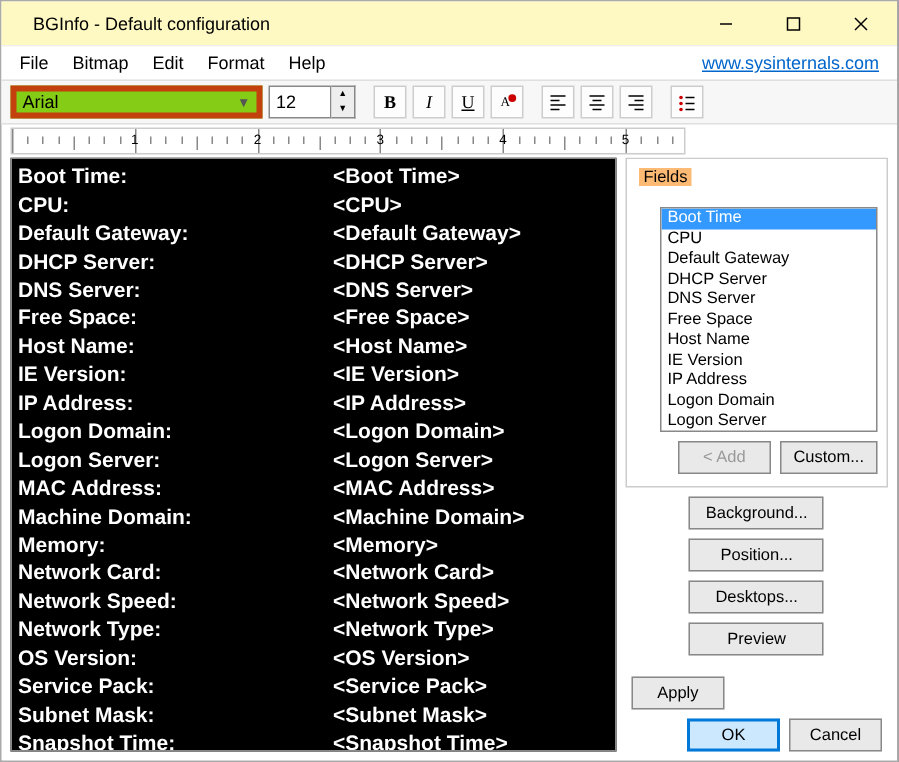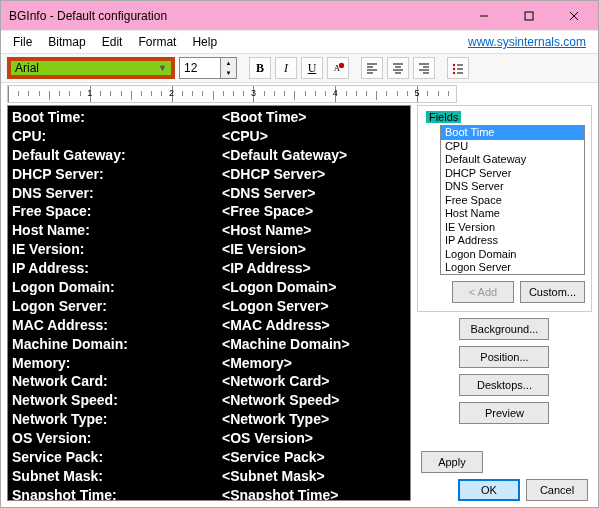--- a/index.html
+++ b/index.html
@@ -1,18 +1,18 @@
 <!DOCTYPE html>
 <html><head>
 <meta charset="utf-8">
 <style>
 * { box-sizing: border-box; margin: 0; padding: 0; }
 body { font-family: "Segoe UI", Tahoma, sans-serif; font-size: 12px; background: #fff; width: 599px; height: 508px; overflow: hidden; }
 .window { width: 599px; height: 508px; border: 1px solid #aaa; background: #fff; display: flex; flex-direction: column; }
-.titlebar { height: 30px; display: flex; align-items: center; padding: 0 2px 0 8px; background: #f9a8d4; border-bottom: 1px solid #eee; }
+.titlebar { height: 30px; display: flex; align-items: center; padding: 0 2px 0 21px; background: #fef9c3; border-bottom: 1px solid #eee; }
 .titlebar .title { flex: 1; font-size: 12px; color: #000; }
 .titlebar .ctrl { width: 45px; height: 28px; display: flex; align-items: center; justify-content: center; color: #000; }
 .menubar { height: 22px; display: flex; align-items: center; padding: 0 4px; background: #fff; }
 .menubar .menu { padding: 2px 8px; cursor: default; }
 .menubar .spacer { flex: 1; }
 .menubar .link { color: #0066cc; text-decoration: underline; padding-right: 8px; cursor: pointer; text-align: right; }
 .toolbar { height: 30px; display: flex; align-items: center; padding: 2px 6px; gap: 4px; background: #f7f7f7; border-top: 1px solid #e0e0e0; border-bottom: 1px solid #e0e0e0; }
 .toolbar select, .toolbar input { font-size: 12px; }
 .font-select { width: 168px; height: 22px; border: 4px solid #c2410c; background: #84cc16; padding: 0 4px; display: flex; align-items: center; justify-content: space-between; }
 .font-select .chev { font-size: 9px; color: #555; }
@@ -27,21 +27,21 @@
 .sep { width: 4px; }
 .ruler { height: 18px; position: relative; margin: 2px 6px 2px 6px; background: #fff; border: 1px solid #ccc; font-size: 9px; overflow: hidden; width: 450px; }
 .ruler .tick { position: absolute; top: 0; height: 100%; border-left: 1px solid #888; }
 .ruler .num { position: absolute; top: 2px; transform: translateX(-50%); font-size: 9px; }
 .content { flex: 1; display: flex; padding: 0 6px 6px 6px; gap: 6px; overflow: hidden; }
 .editor { width: 450px; background: #000; color: #fff; font-family: Arial, sans-serif; font-size: 14px; font-weight: bold; overflow: hidden; border: 1px solid #888; padding: 2px 4px; line-height: 1.35; }
 .editor .row { display: flex; white-space: pre; }
 .editor .lbl { width: 210px; }
 .sidebar { flex: 1; display: flex; flex-direction: column; gap: 6px; }
 .fieldset { border: 1px solid #ccc; padding: 4px 6px 8px 6px; }
-.fieldset .legend { font-size: 11px; margin: -10px 0 2px 2px; background: #14b8a6; display: inline-block; padding: 0 3px; }
+.fieldset .legend { font-size: 11px; margin: -10px 0 14px 2px; background: #fdba74; display: inline-block; padding: 0 3px; }
 .fieldlist { border: 1px solid #888; height: 150px; overflow: hidden; background: #fff; font-size: 11px; margin-left: 16px; }
 .fieldlist .item { padding: 0 4px; line-height: 13.5px; cursor: default; }
 .fieldlist .item.sel { background: #3399ff; color: #fff; }
 .btnrow { display: flex; gap: 6px; margin-top: 6px; justify-content: space-between; }
 .btn { border: 1px solid #888; background: #e9e9e9; font-size: 11px; height: 22px; padding: 0 8px; min-width: 62px; text-align: center; display: inline-flex; align-items: center; justify-content: center; cursor: default; }
 .btn.disabled { color: #999; margin-left: 28px; }
 .btncol { display: flex; flex-direction: column; gap: 6px; align-items: center; }
 .btncol .btn { width: 90px; }
 .bottom { margin-top: auto; display: flex; flex-direction: column; gap: 6px; align-items: center; }
 .bottom-row { display: flex; gap: 6px; justify-content: flex-end; width: 100%; padding-right: 4px; }

